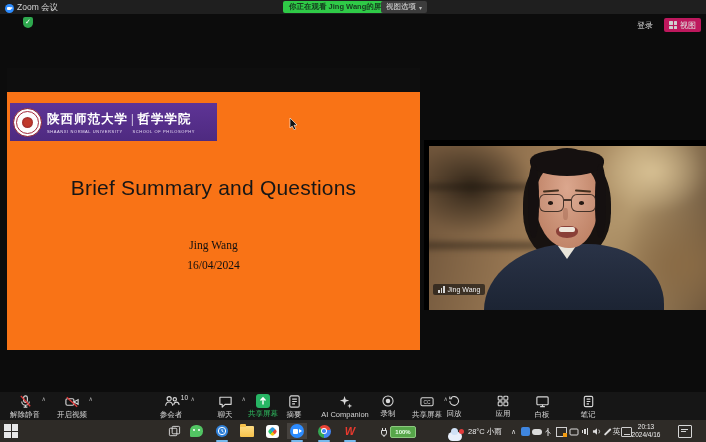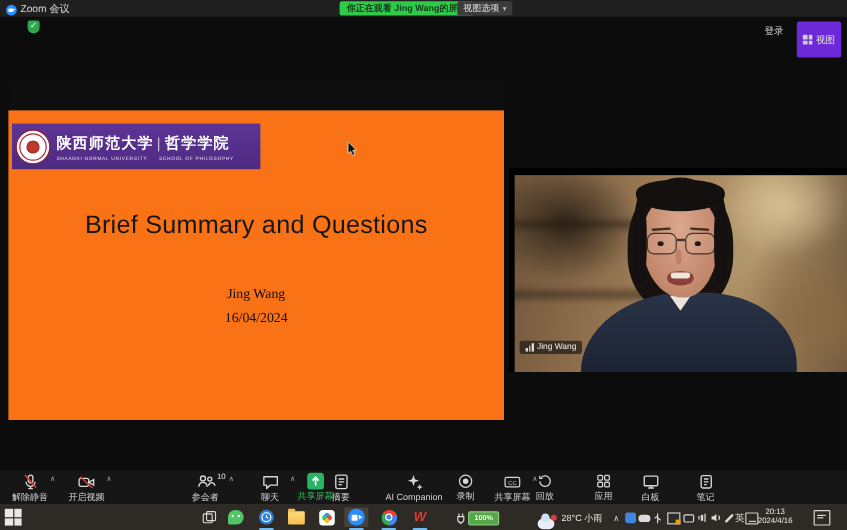--- a/index.html
+++ b/index.html
@@ -16,21 +16,21 @@
   .share-pill{left:283px;top:1px;height:12px;background:#2fca47;border-radius:2px;display:flex;align-items:center;
               padding:0 6px;color:#15401f;font-size:7.5px;font-weight:bold;white-space:nowrap;}
   .viewopts{left:381px;top:1px;height:12px;background:#3c3c3c;border-radius:2px;display:flex;align-items:center;gap:3px;
             padding:0 5px;color:#e0e0e0;font-size:7.5px;white-space:nowrap;}
   .caret-down{font-size:6px;color:#bbb;}
 
   
   .shield{left:23px;top:17px;width:10px;height:11px;background:#2ea84e;border-radius:2px 2px 5px 5px;
           color:#fff;font-size:7px;line-height:10px;text-align:center;}
   .signin{left:637px;top:20px;color:#d9d9d9;font-size:8px;display:flex;gap:3px;align-items:center;}
-  .viewbtn{left:664px;top:18px;height:30px;background:#6d28d9;border-radius:2px;display:flex;align-items:center;gap:3px;
+  .viewbtn{left:664px;top:18px;height:14px;background:#be185d;border-radius:2px;display:flex;align-items:center;gap:3px;
            padding:0 5px;color:#e0e0e0;font-size:8px;}
   .grid-ic{width:8px;height:8px;display:grid;grid-template-columns:1fr 1fr;gap:1px;}
   .grid-ic i{background:#cfcfcf;border-radius:.5px;}
 
   
   .slide-frame{left:7px;top:68px;width:413px;height:282px;background:#0e0e0e;}
   .slide{position:absolute;left:0;top:24px;width:413px;height:258px;background:#f97316;}
   .banner{position:absolute;left:3px;top:11px;width:207px;height:38px;
           background:linear-gradient(#5e3496,#4e2a80);display:flex;align-items:center;}
   .seal{width:27px;height:27px;margin-left:3px;border-radius:50%;background:#fdfdfd;border:1px solid #8c2030;
@@ -289,21 +289,21 @@
       <span class="ic">
           <span class="share-ic">
         <svg width="10" height="10" viewBox="0 0 10 10" fill="none" stroke="#fff" stroke-width="1.4">
           <path d="M5 8.5V2M2.5 4.5L5 1.8l2.5 2.7"></path>
             </svg>
       </span>
         </span>
       <span class="lbl">共享屏幕</span>
     </div>
 
-    <div class="tb-item" style="left:262px;">
+    <div class="tb-item" style="left:272px;">
       <span class="ic">
         <svg width="15" height="15" viewBox="0 0 16 16" fill="none" stroke="#d8d8d8" stroke-width="1.2">
           <rect x="3" y="2" width="10" height="12" rx="1.5"></rect>
             <path d="M5.5 5.5h5M5.5 8h5M5.5 10.5h3"></path>
           </svg>
       </span>
       <span class="lbl">摘要</span>
     </div>
 
     <div class="tb-item" style="left:315px;width:60px;">

